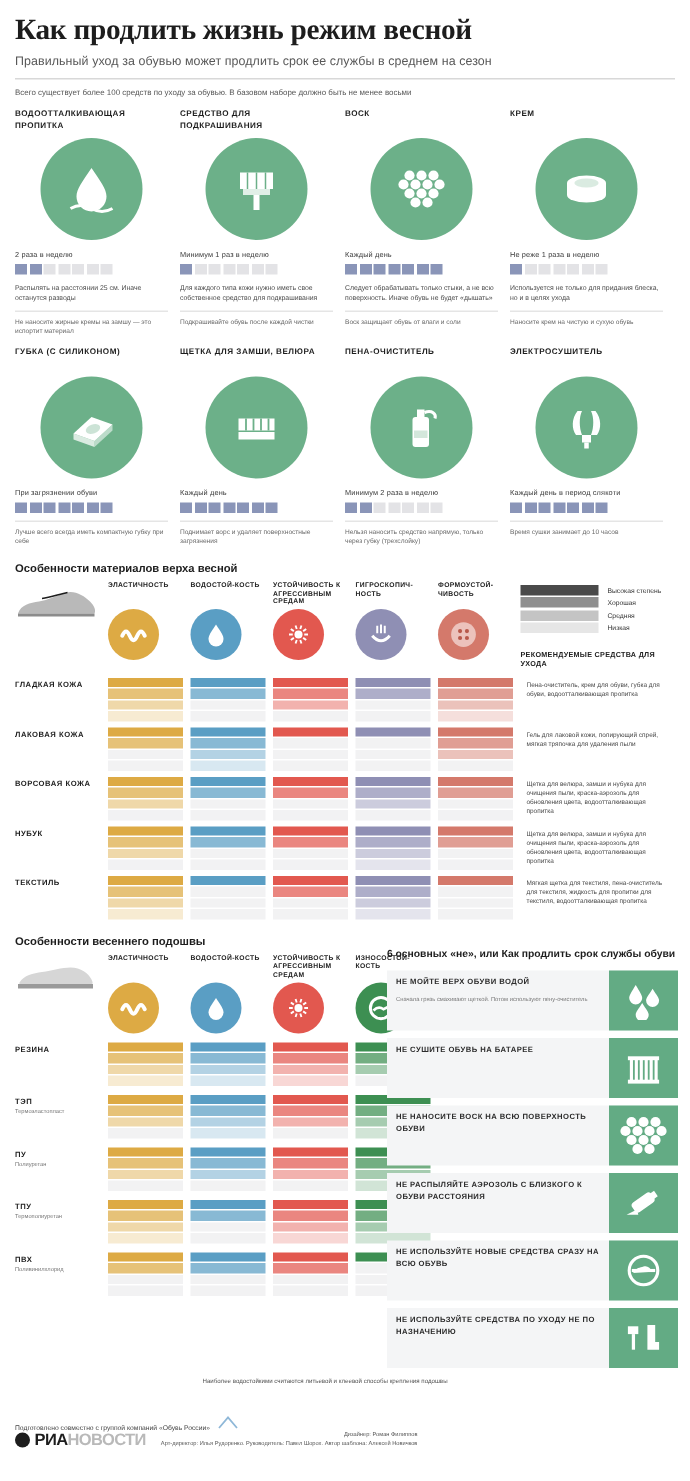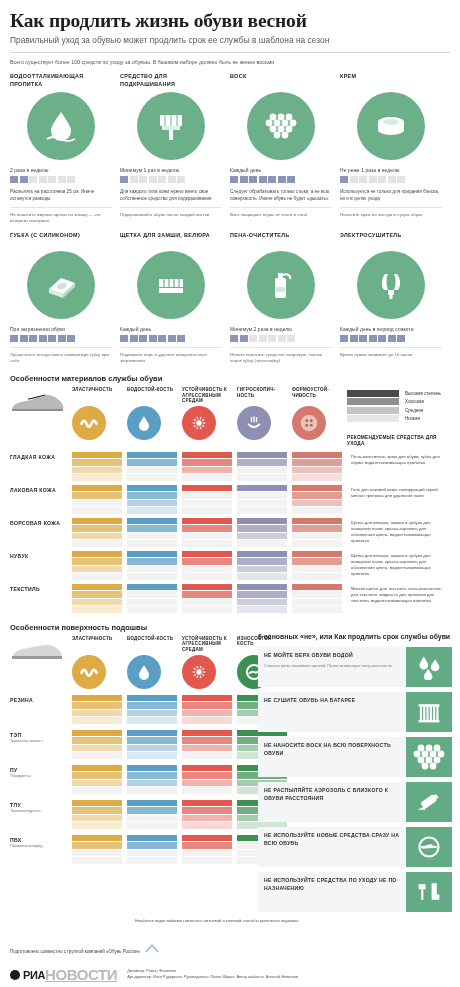--- a/index.html
+++ b/index.html
@@ -130,43 +130,43 @@
     align-items: center; justify-content: center;
   }
 
   .foot-note {
     position: absolute; left: 135px; top: 918px; width: 180px;
     font-size: 4.1px; color: #555; line-height: 1.45;
   }
   .footer { position: absolute; left: 10px; top: 944px; width: 440px; }
   .foot-line { font-size: 4.5px; color: #444; }
   .foot-arrow { display: inline-block; margin-left: 4px; }
-  .brandrow { display: flex; align-items: center; margin-top: 12px; }
+  .brandrow { display: flex; align-items: center; margin-top: 0; text-align: right; }
   .ria-dot {
     width: 10px; height: 10px; border-radius: 50%; background: #1d1d1d;
     margin-right: 3px;
   }
   .ria-a { font-size: 11px; font-weight: 700; color: #1d1d1d; letter-spacing: -0.4px; }
-  .ria-b { font-size: 15px; font-weight: 700; color: #b9b9b9; letter-spacing: -0.4px; text-decoration: underline; }
+  .ria-b { font-size: 11px; font-weight: 700; color: #b9b9b9; letter-spacing: -0.4px; }
   .credits { font-size: 3.8px; color: #555; margin-left: 10px; line-height: 1.5; }
 
   .wm {
     position: absolute; right: 4px; bottom: 2px;
     font-family: "Liberation Serif", serif; font-style: italic; font-weight: 700;
     font-size: 46px; color: #e8a0a0; letter-spacing: -1px; opacity: 0.92;
     pointer-events: none;
   }
 </style>
 </head>
 <body>
 
 <div class="page">
 
-  <div class="title">Как продлить жизнь обуви весной</div>
-  <div class="subtitle">Правильный уход за обувью может продлить срок ее службы в шаблона на сезон</div>
+  <div class="title">Как продлить жизнь режим весной</div>
+  <div class="subtitle">Правильный уход за обувью может продлить срок ее службы в среднем на сезон</div>
   <div class="rule"></div>
 
   <div class="sect-sub">Всего существует более 100 средств по уходу за обувью. В базовом наборе должно быть не менее восьми</div>
 
   <div class="care-grid" id="care-row-1">
       <div class="care-cell">
     <div class="care-name">ВОДООТТАЛКИВАЮЩАЯ ПРОПИТКА</div>
     <div class="circ">
           <svg width="40" height="40" viewBox="0 0 40 40">
             <path d="M20 6 C26 15 30 20 30 25 A10 10 0 0 1 10 25 C10 20 14 15 20 6Z" fill="#ffffff"></path>
@@ -356,21 +356,21 @@
           <i class="on"></i>
           <i class="on"></i>
           <i class="on"></i>
           <i class="on"></i>
         </div>
 
     <div class="care-foot">Время сушки занимает до 10 часов</div>
   </div>
     </div>
 
-  <div class="tbl-head">Особенности материалов службы обуви</div>
+  <div class="tbl-head">Особенности материалов верха весной</div>
   <div class="tbl-cols">
     <div class="col-shoe">
       <svg width="56" height="20" viewBox="0 0 56 20">
         <path d="M2 16 C4 10 10 9 16 8 C22 7 28 4 34 2 C40 0.5 46 4 50 8 C53 11 54 14 53 16 Z" fill="#b9b9b9"></path>
         <path d="M2 16 L53 16 L53 18 L2 18 Z" fill="#8c8c8c"></path>
         <path d="M18 6 C24 5 30 3 35 2" stroke="#1d1d1d" stroke-width="1.1" fill="none"></path>
       </svg>
     </div>
     <div id="upper-attr-heads" style="display:flex">
         <div class="col-attr">
@@ -669,21 +669,21 @@
             <span style="background:#d4796b;opacity:1"></span>
             <span></span>
             <span></span>
             <span></span>
           </div>
         </div>
      <div class="mat-rec">Мягкая щетка для текстиля, пена-очиститель для текстиля, жидкость для пропитки для текстиля, водоотталкивающая пропитка</div>
    </div>
     </div>
 
-  <div class="tbl-head">Особенности поверхность подошвы</div>
+  <div class="tbl-head">Особенности весеннего подошвы</div>
   <div class="tbl-cols">
     <div class="col-shoe">
       <svg width="56" height="20" viewBox="0 0 56 20">
         <path d="M3 13 C6 8 12 7 18 6 C25 5 31 3 37 3 C44 3 49 7 51 11 C52 13 52 14 51 14 L3 14 Z" fill="#d6d6d6"></path>
         <path d="M2 14 L52 14 L52 17 L2 17 Z" fill="#9a9a9a"></path>
       </svg>
     </div>
     <div id="sole-attr-heads" style="display:flex">
         <div class="col-attr">
     <div class="attr-label">ЭЛАСТИЧНОСТЬ</div>

